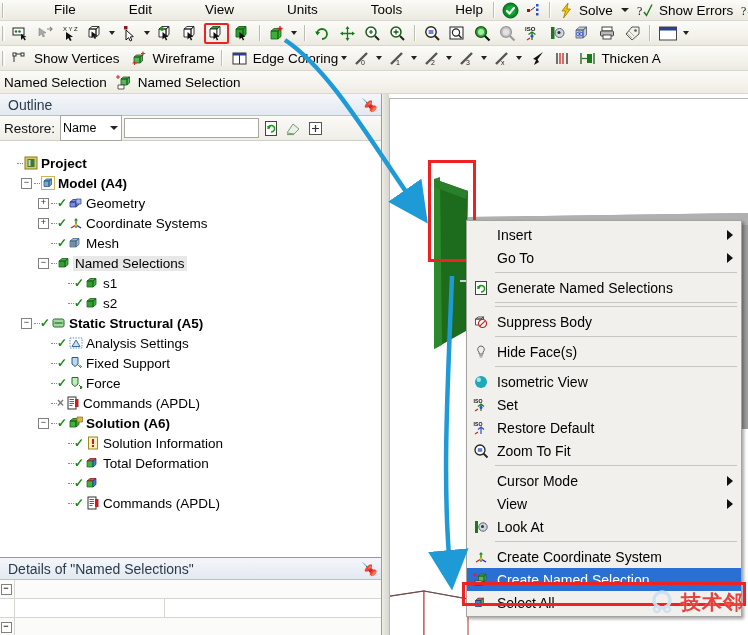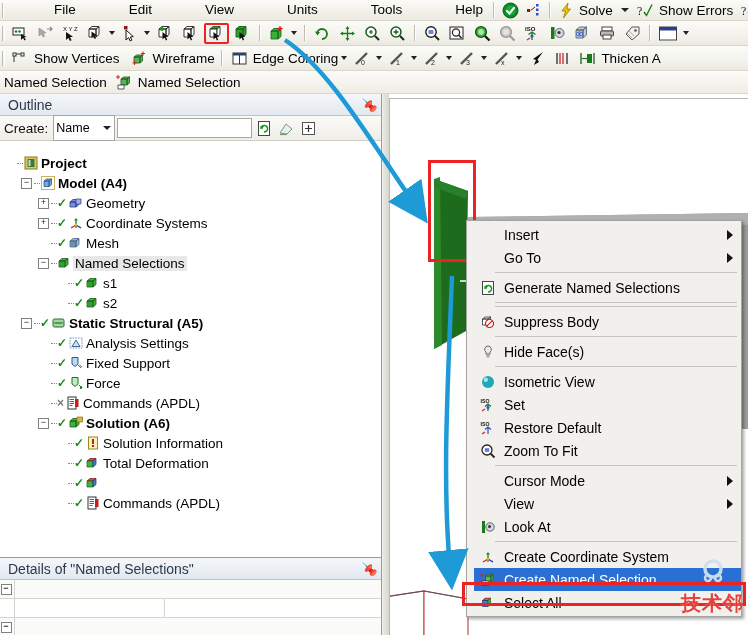--- a/index.html
+++ b/index.html
@@ -170,21 +170,20 @@
     background: #f1f0ec;
     border: 1px solid #a3a3a0;
     box-shadow: 2px 2px 3px rgba(0,0,0,0.35);
     font-size: 14px; color: #000;
     padding: 2px 0 2px 0;
   }
   .ctxrow {
     position: relative; display:flex; align-items:center;
     height: 23px; padding-left: 30px; padding-right: 16px;
     white-space: nowrap;
-    margin-left: 7px;
   }
   .ctxrow .ico {
     position:absolute; left: 5px; top: 50%; transform: translateY(-50%);
     width: 18px; height: 18px; display:flex; align-items:center; justify-content:center;
   }
   .ctxrow.hl { background: #2a6fd4; color:#fff; }
   .ctxsep { height: 1px; background:#c6c5c0; margin: 3px 4px 3px 28px; }
   .submark {
     position:absolute; right: 8px; top:50%; transform: translateY(-50%);
     width:0;height:0;border-top:5px solid transparent;border-bottom:5px solid transparent;
@@ -194,21 +193,21 @@
   
   .redbox { position: absolute; border: 3px solid #ee2222; pointer-events:none; }
 
   
   .arrowsvg { position: absolute; left:0; top:0; pointer-events:none; }
 
   
   .watermark {
     position:absolute; right: 4px; bottom: 18px;
     display:flex; align-items:center; gap:4px;
-    pointer-events:none; opacity: .95; flex-direction: column;
+    pointer-events:none; opacity: .95;
   }
   .wm-text { font-size: 20px; font-weight: bold; color:#e53935; letter-spacing:1px;
              text-shadow: 0 0 2px rgba(255,255,255,.6); }
 </style>
 </head>
 <body>
 
 <div id="app">
 
   <div class="menubar">
@@ -544,21 +543,21 @@
     <span class="tlabel">Named Selection</span>
   </div>
 
   <div class="outline-panel">
     <div class="panel-title">
       <span>Outline</span>
       <span class="pin">📌</span>
     </div>
 
     <div class="filter-row">
-      <span class="filter-label">Create:</span>
+      <span class="filter-label">Restore:</span>
       <span class="combo">
         <span class="txt">Name</span>
         <span class="arrow-dn" style="margin:0 1px"></span>
       </span>
       <input class="textbox" type="text" value="" style="">
       <span class="fbtn">
         <svg width="17" height="17" viewBox="0 0 17 17">
           <rect x="2.5" y="1.5" width="11" height="14" fill="#fff" stroke="#444"></rect>
           <path d="M5 9 a3.3 3.3 0 1 1 3 3" stroke="#1a9a1a" stroke-width="1.5" fill="none"></path>
           <path d="M4 6 L6 9.6 L8 6" fill="#1a9a1a"></path>

